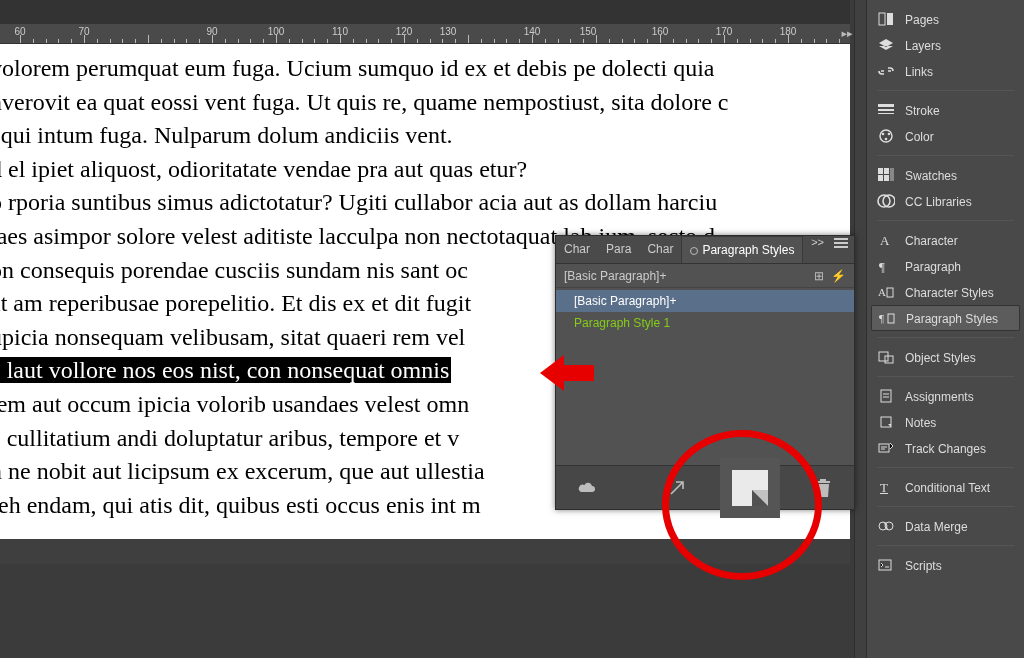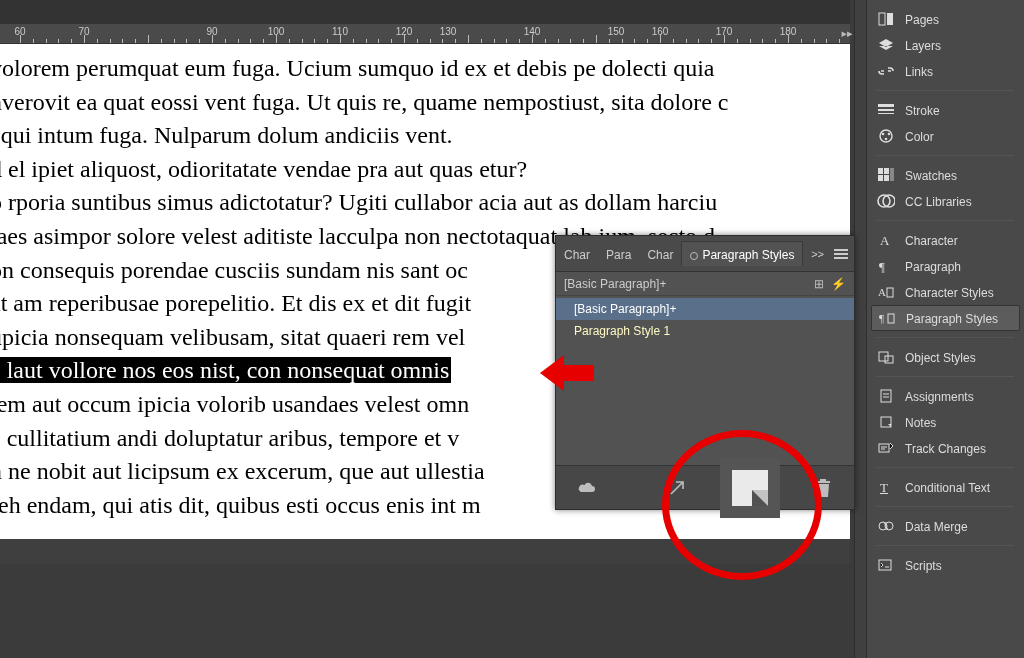--- a/index.html
+++ b/index.html
@@ -61,21 +61,21 @@
     z-index:6; pointer-events:none;
   }
 
   
   .panel {
     position:absolute; top:235px; left:555px; width:300px; height:275px;
     background:#525252; border:1px solid #2d2d2d; box-shadow:0 0 6px rgba(0,0,0,.5);
     display:flex; flex-direction:column; z-index:4;
   }
   .panel-tabs {
-    display:flex; align-items:center; height:36px; background:#4a4a4a;
+    display:flex; height:28px; background:#4a4a4a;
     border-bottom:1px solid #333; font-size:12px; color:#ccc;
   }
   .panel-tab { padding:6px 8px 4px; cursor:pointer; }
   .panel-tab.active {
     background:#525252; border-top:1px solid #3a3a3a; border-left:1px solid #3a3a3a; border-right:1px solid #3a3a3a;
     color:#fff;
   }
   .panel-tab .ring {
     display:inline-block; width:8px; height:8px; border:1.2px solid #bbb; border-radius:50%;
     margin-right:4px; vertical-align:middle;
@@ -89,21 +89,21 @@
     display:flex; align-items:center; height:24px; padding:0 8px;
     font-size:12px; color:#ccc; border-bottom:1px solid #444;
   }
   .panel-status .spacer{flex:1;}
   .panel-status .mini{width:14px;height:14px;display:flex;align-items:center;justify-content:center;color:#bbb;font-size:12px;cursor:pointer;margin-left:6px;}
 
   .panel-list {
     flex:1; overflow:auto; padding:2px 0;
   }
   .panel-item {
-    padding:4px 12px 4px 18px; font-size:12px; color:#fef9c3; cursor:pointer;
+    padding:4px 12px 4px 18px; font-size:12px; color:#84cc16; cursor:pointer;
   }
   .panel-item.selected { background:#5a6f8a; color:#fff; }
 
   .panel-footer {
     height:44px; background:#474747; border-top:1px solid #333;
     display:flex; align-items:center; justify-content:flex-end; gap:30px;
     padding:0 18px;
   }
   .pf-btn {
     width:26px; height:26px; display:flex; align-items:center; justify-content:center;
@@ -219,21 +219,21 @@
     <div class="ruler-tick-minor" style="left: 480.8px;"></div>
     <div class="ruler-tick-minor" style="left: 493.6px;"></div>
     <div class="ruler-tick-minor" style="left: 506.4px;"></div>
     <div class="ruler-tick-minor" style="left: 519.2px;"></div>
     <div class="ruler-label" style="left: 532px;">140</div>
     <div class="ruler-tick-major" style="left: 532px;"></div>
     <div class="ruler-tick-minor" style="left: 544.8px;"></div>
     <div class="ruler-tick-minor" style="left: 557.6px;"></div>
     <div class="ruler-tick-minor" style="left: 570.4px;"></div>
     <div class="ruler-tick-minor" style="left: 583.2px;"></div>
-    <div class="ruler-label" style="left: 616px;">150</div>
+    <div class="ruler-label" style="left: 588px;">150</div>
     <div class="ruler-tick-major" style="left: 596px;"></div>
     <div class="ruler-tick-minor" style="left: 608.8px;"></div>
     <div class="ruler-tick-minor" style="left: 621.6px;"></div>
     <div class="ruler-tick-minor" style="left: 634.4px;"></div>
     <div class="ruler-tick-minor" style="left: 647.2px;"></div>
     <div class="ruler-label" style="left: 660px;">160</div>
     <div class="ruler-tick-major" style="left: 660px;"></div>
     <div class="ruler-tick-minor" style="left: 672.8px;"></div>
     <div class="ruler-tick-minor" style="left: 685.6px;"></div>
     <div class="ruler-tick-minor" style="left: 698.4px;"></div>

